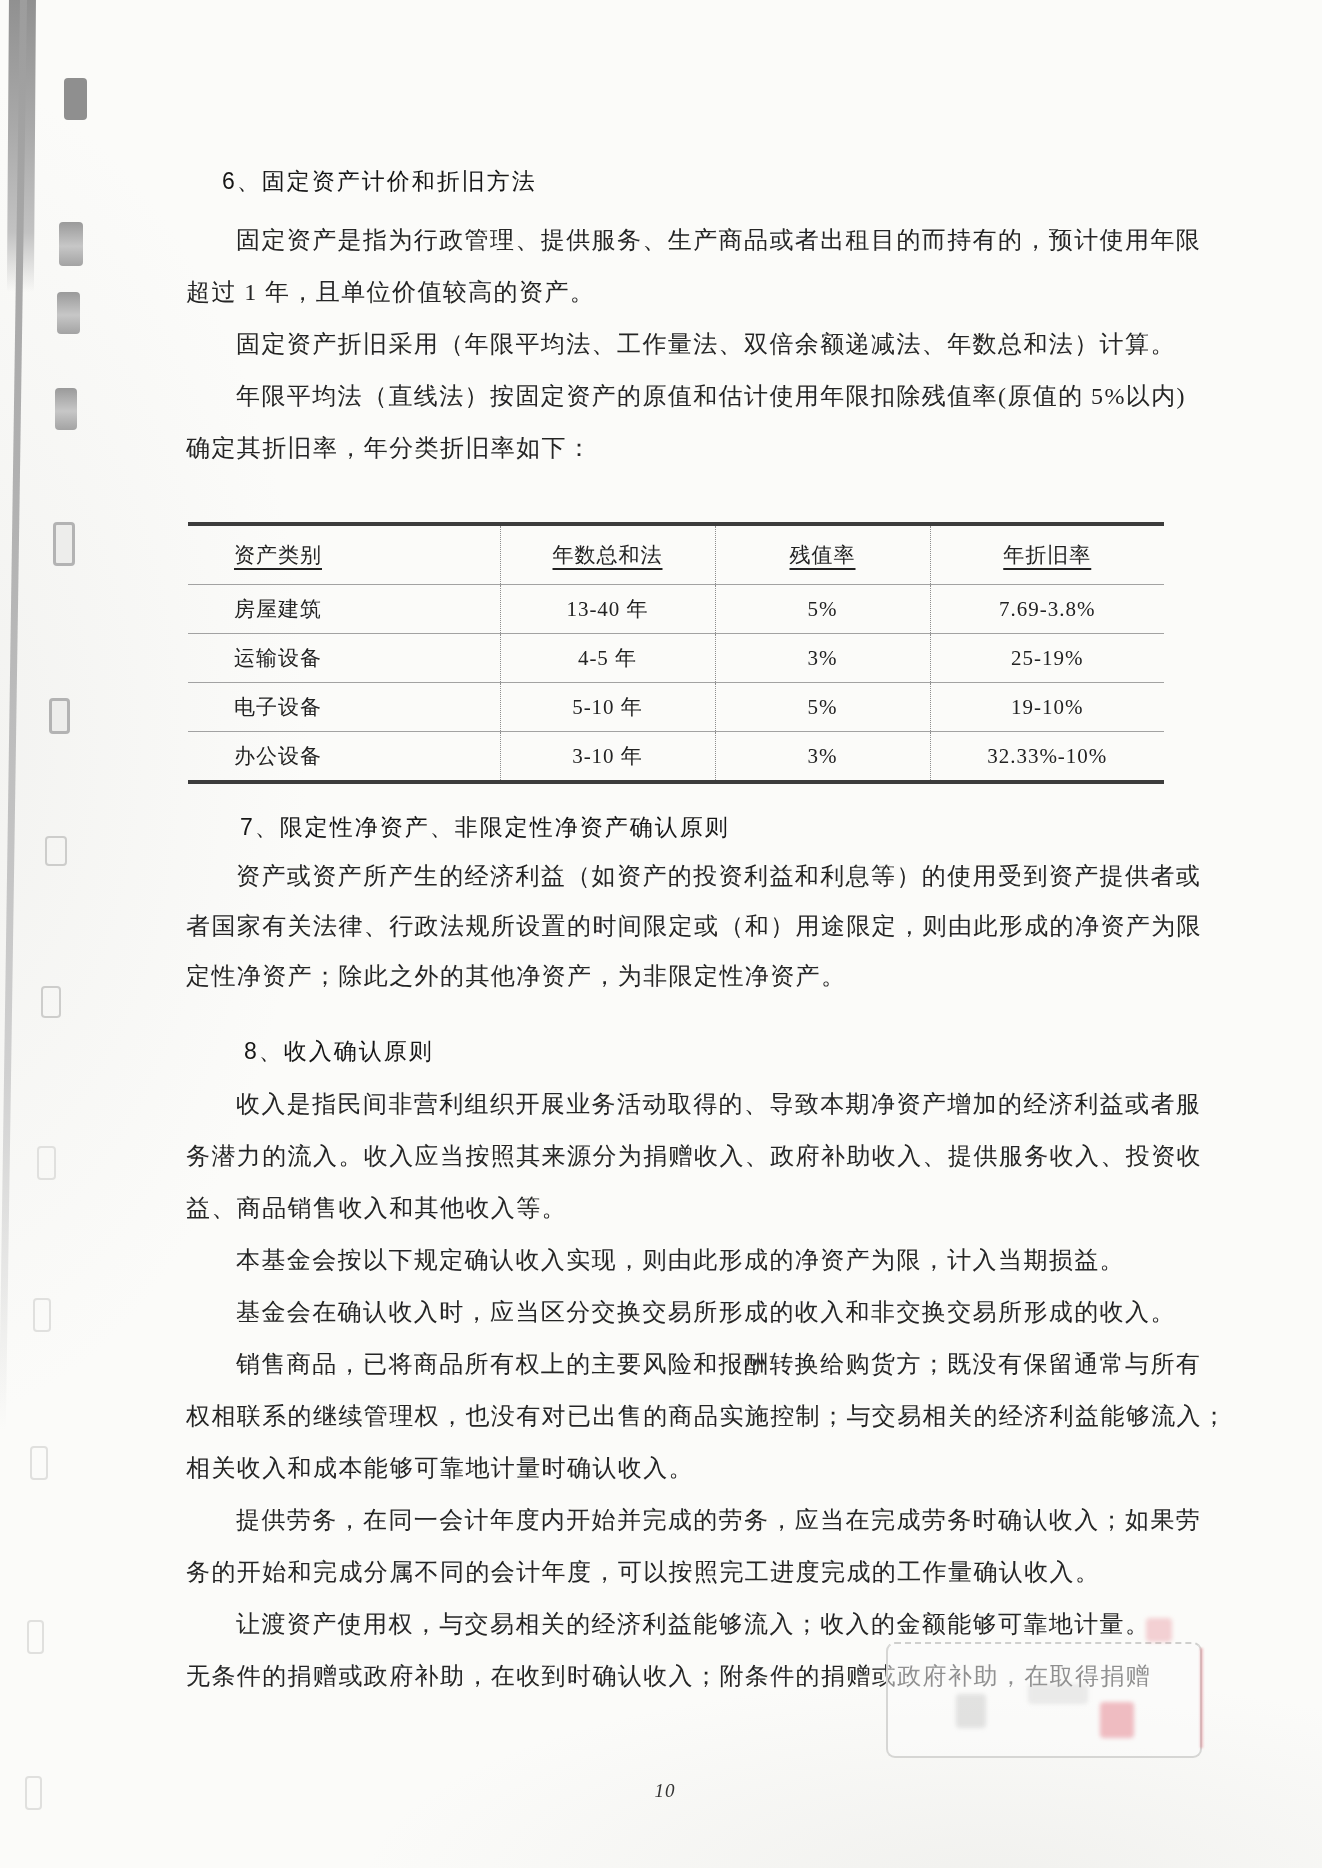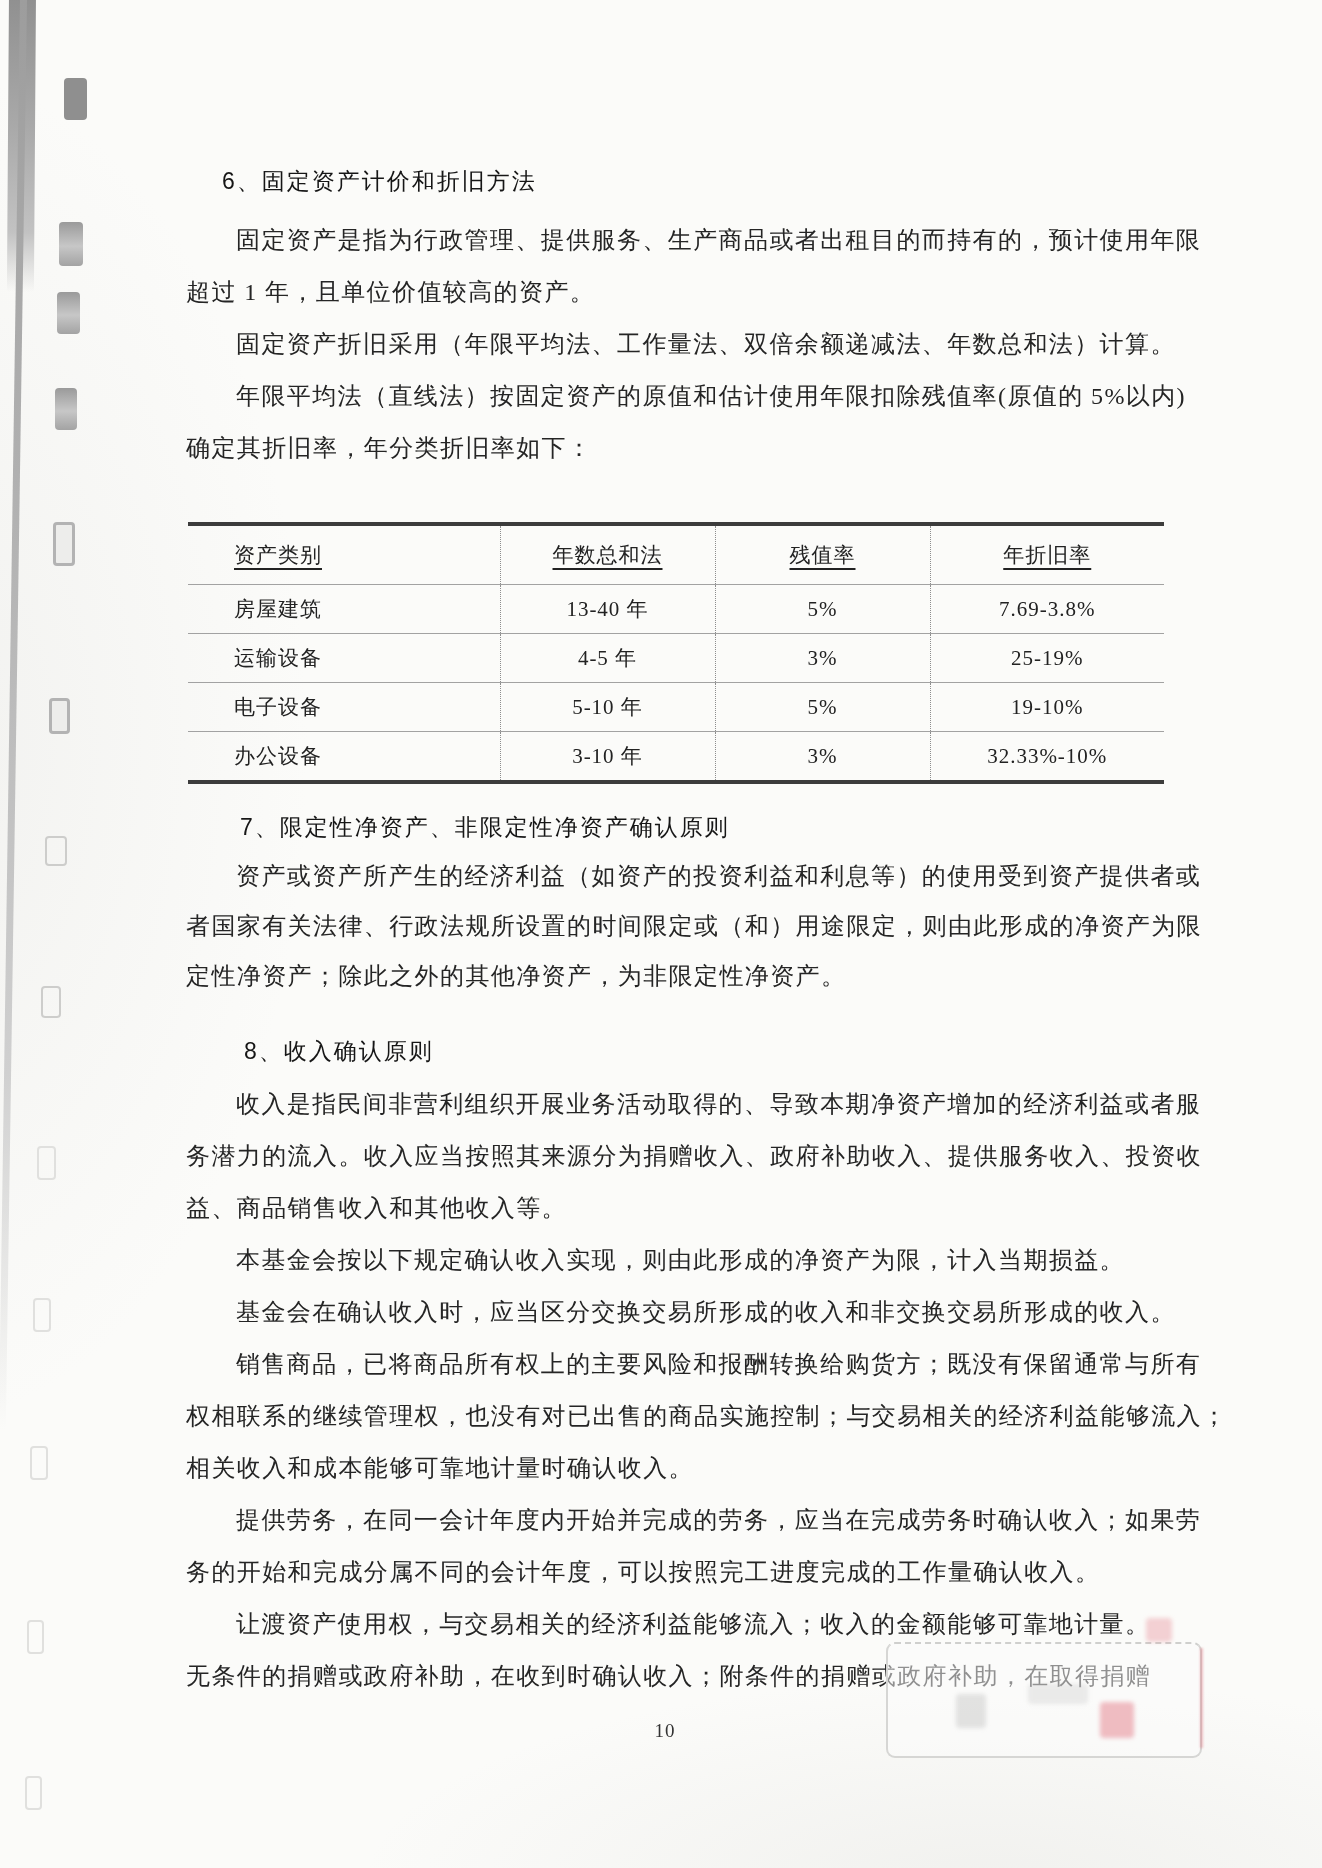--- a/index.html
+++ b/index.html
@@ -56,22 +56,22 @@
   .dep-table col.c4 { width:234px; }
   .dep-table th, .dep-table td {
     font-weight:400; text-align:center; vertical-align:middle; padding:0;
   }
   .dep-table th { height:58px; }
   .dep-table td { height:48px; border-top:1px solid #a2a2a2; }
   .dep-table th:first-child, .dep-table td:first-child { text-align:left; padding-left:46px; }
   .dep-table th + th, .dep-table td + td { border-left:1px dotted #8d8d8d; }
   .dep-table th span { text-decoration:underline; text-underline-offset:6px;margin-top:29px; }
 
-  .page-num { position:absolute; left:186px; width:958px; top:1720px;
-    text-align:center; font-size:19px; color:#333; letter-spacing:1px; }
+  .page-num { position:absolute; left:186px; width:958px; top:1780px;
+    text-align:center; font-size:19px; color:#333; letter-spacing:1px;font-style:italic; }
 
   
   .stamp {
     position:absolute; left:886px; top:1642px; width:312px; height:112px;
     border:2px solid #d6d6d4; border-top:2px dashed #cfcfcd; border-radius:9px;
     background:rgba(252,252,251,0.5);
   }
   .stamp::after { 
     content:""; position:absolute; right:-3px; top:4px; width:3px; height:100px;
     background:rgba(225,120,130,0.45); filter:blur(1px);

